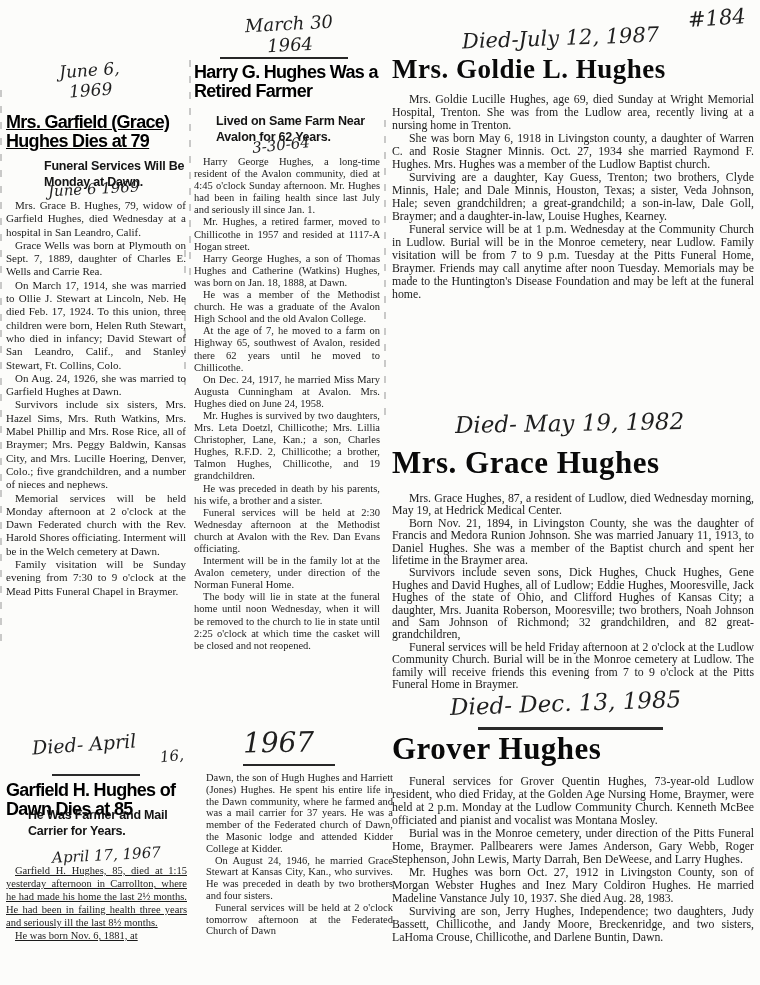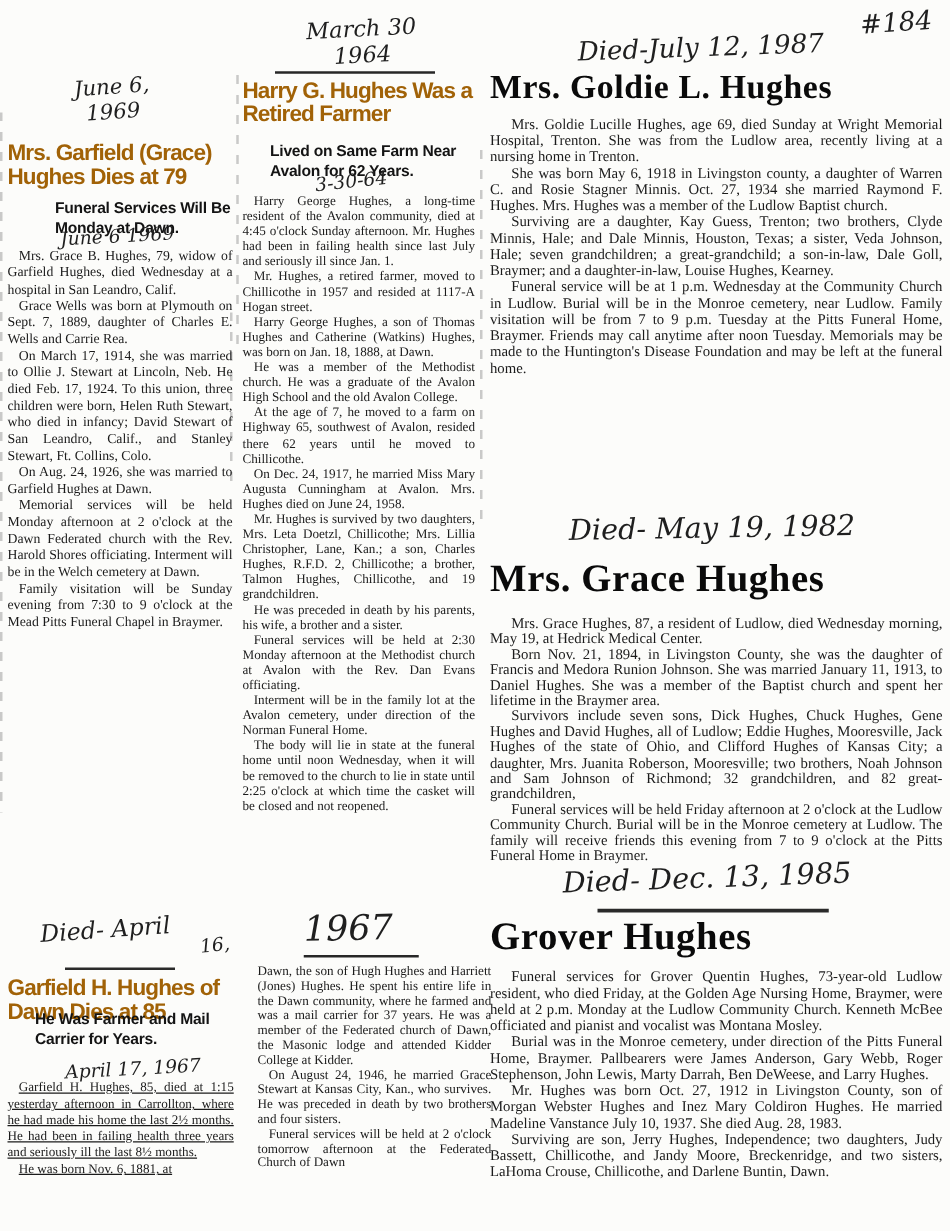--- a/index.html
+++ b/index.html
@@ -7,21 +7,21 @@
     position:relative; width:760px; height:985px; overflow:hidden;
     background:#fcfcfa;
     font-family:"Liberation Serif", serif;
     color:#1b1b1b;
   }
   .block{position:absolute;}
   
   .headline-gothic{
     font-family:"Liberation Sans", sans-serif;
     font-weight:700; font-size:18px; line-height:1.08;
-    letter-spacing:-0.7px; color:#a16207;
+    letter-spacing:-0.7px; color:#000000;
   }
   .subhead{
     font-family:"Liberation Sans", sans-serif;
     font-weight:700; font-size:12.5px; line-height:1.25;
     letter-spacing:-0.2px; color:#141414;
   }
   
   .headline-serif{
     font-family:"Liberation Serif", serif;
     font-weight:700; text-align:left; color:#0a0a0a;
@@ -59,31 +59,32 @@
 <div class="page">
 
   <div class="artifact" style="left:184px; top:250px; height:140px;"></div>
   <div class="artifact" style="left:189px; top:60px; height:220px;"></div>
   <div class="artifact" style="left:384px; top:120px; height:300px;"></div>
   <div class="artifact" style="left:0px; top:90px; height:560px;"></div>
 
   <div class="hw" style="left:35px; top:60px; width:110px; text-align:center; font-size:17px; transform:rotate(-4deg);">June 6,
 1969</div>
 
-  <div class="block headline-gothic" style="left:6px; top:113px; width:180px;">Mrs. Garfield (Grace) Hughes Dies at 79</div>
+  <div class="block headline-gothic" style="left:6px; top:113px; width:180px;text-decoration:underline;">Mrs. Garfield (Grace) Hughes Dies at 79</div>
 
   <div class="block subhead" style="left:44px; top:159px; width:158px;">Funeral Services Will Be Monday at Dawn.</div>
 
   <div class="hw" style="left:48px; top:180px; font-size:15px; transform:rotate(-3deg);">June 6 1969</div>
 
   <div class="block body-text col1-a" style="left:6px; top:199px; width:180px;">
     <p>Mrs. Grace B. Hughes, 79, widow of Garfield Hughes, died Wednesday at a hospital in San Leandro, Calif.</p>
     <p>Grace Wells was born at Plymouth on Sept. 7, 1889, daughter of Charles E. Wells and Carrie Rea.</p>
     <p>On March 17, 1914, she was married to Ollie J. Stewart at Lincoln, Neb. He died Feb. 17, 1924. To this union, three children were born, Helen Ruth Stewart, who died in infancy; David Stewart of San Leandro, Calif., and Stanley Stewart, Ft. Collins, Colo.</p>
     <p>On Aug. 24, 1926, she was married to Garfield Hughes at Dawn.</p>
+    <p>Survivors include six sisters, Mrs. Hazel Sims, Mrs. Ruth Watkins, Mrs. Mabel Phillip and Mrs. Rose Rice, all of Braymer; Mrs. Peggy Baldwin, Kansas City, and Mrs. Lucille Hoering, Denver, Colo.; five grandchildren, and a number of nieces and nephews.</p>
     <p>Memorial services will be held Monday afternoon at 2 o'clock at the Dawn Federated church with the Rev. Harold Shores officiating. Interment will be in the Welch cemetery at Dawn.</p>
     <p>Family visitation will be Sunday evening from 7:30 to 9 o'clock at the Mead Pitts Funeral Chapel in Braymer.</p>
   </div>
 
   <div class="hw" style="left:32px; top:733px; font-size:19px; transform:rotate(-4deg);">Died- April</div>
   <div class="hw" style="left:160px; top:747px; font-size:15px; transform:rotate(-6deg);">16,</div>
 
   <div class="rule" style="left:52px; top:774px; width:88px; height:2px;"></div>
 
   <div class="block headline-gothic" style="left:6px; top:781px; width:180px;">Garfield H. Hughes of Dawn Dies at 85</div>
@@ -109,21 +110,21 @@
 
   <div class="block body-text col2-a" style="left:194px; top:156px; width:186px;">
     <p>Harry George Hughes, a long-time resident of the Avalon community, died at 4:45 o'clock Sunday afternoon. Mr. Hughes had been in failing health since last July and seriously ill since Jan. 1.</p>
     <p>Mr. Hughes, a retired farmer, moved to Chillicothe in 1957 and resided at 1117-A Hogan street.</p>
     <p>Harry George Hughes, a son of Thomas Hughes and Catherine (Watkins) Hughes, was born on Jan. 18, 1888, at Dawn.</p>
     <p>He was a member of the Methodist church. He was a graduate of the Avalon High School and the old Avalon College.</p>
     <p>At the age of 7, he moved to a farm on Highway 65, southwest of Avalon, resided there 62 years until he moved to Chillicothe.</p>
     <p>On Dec. 24, 1917, he married Miss Mary Augusta Cunningham at Avalon. Mrs. Hughes died on June 24, 1958.</p>
     <p>Mr. Hughes is survived by two daughters, Mrs. Leta Doetzl, Chillicothe; Mrs. Lillia Christopher, Lane, Kan.; a son, Charles Hughes, R.F.D. 2, Chillicothe; a brother, Talmon Hughes, Chillicothe, and 19 grandchildren.</p>
     <p>He was preceded in death by his parents, his wife, a brother and a sister.</p>
-    <p>Funeral services will be held at 2:30 Monday afternoon at the Methodist church at Avalon with the Rev. Dan Evans officiating.</p>
+    <p>Funeral services will be held at 2:30 Wednesday afternoon at the Methodist church at Avalon with the Rev. Dan Evans officiating.</p>
     <p>Interment will be in the family lot at the Avalon cemetery, under direction of the Norman Funeral Home.</p>
     <p>The body will lie in state at the funeral home until noon Wednesday, when it will be removed to the church to lie in state until 2:25 o'clock at which time the casket will be closed and not reopened.</p>
   </div>
 
   <div class="hw" style="left:243px; top:726px; font-size:28px; transform:rotate(-1deg);">1967</div>
   <div class="hw-underline" style="left:243px; top:764px; width:92px;"></div>
 
   <div class="block body-text col2-b" style="left:206px; top:772px; width:187px;">
     <p style="text-indent:0;">Dawn, the son of Hugh Hughes and Harriett (Jones) Hughes. He spent his entire life in the Dawn community, where he farmed and was a mail carrier for 37 years. He was a member of the Federated church of Dawn, the Masonic lodge and attended Kidder College at Kidder.</p>
     <p>On August 24, 1946, he married Grace Stewart at Kansas City, Kan., who survives. He was preceded in death by two brothers and four sisters.</p>

